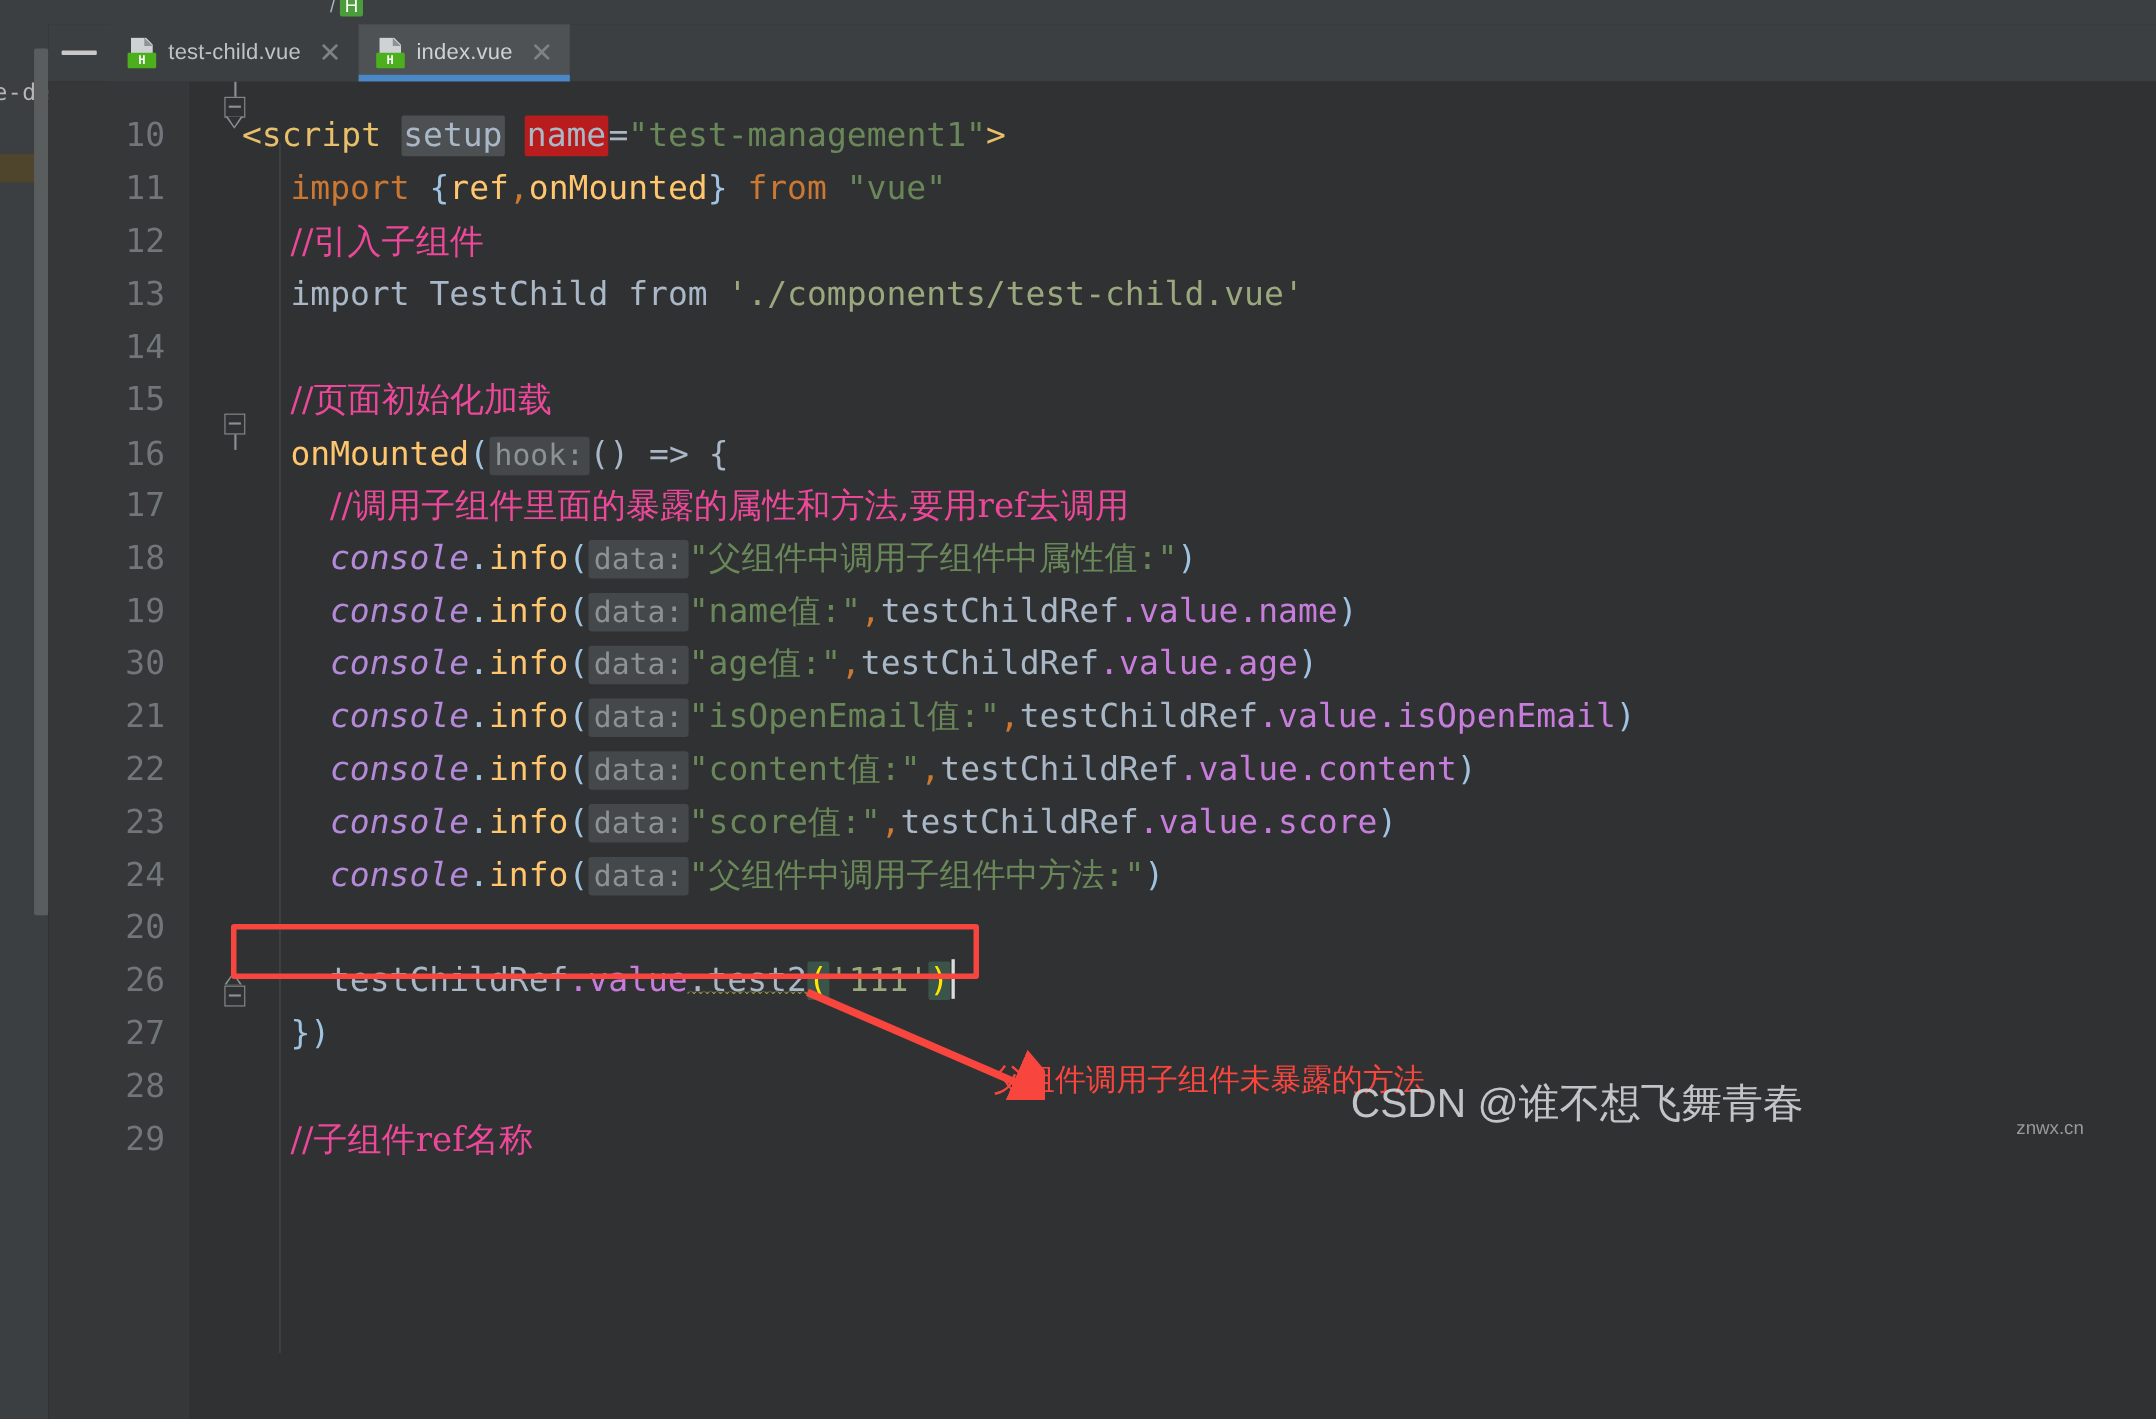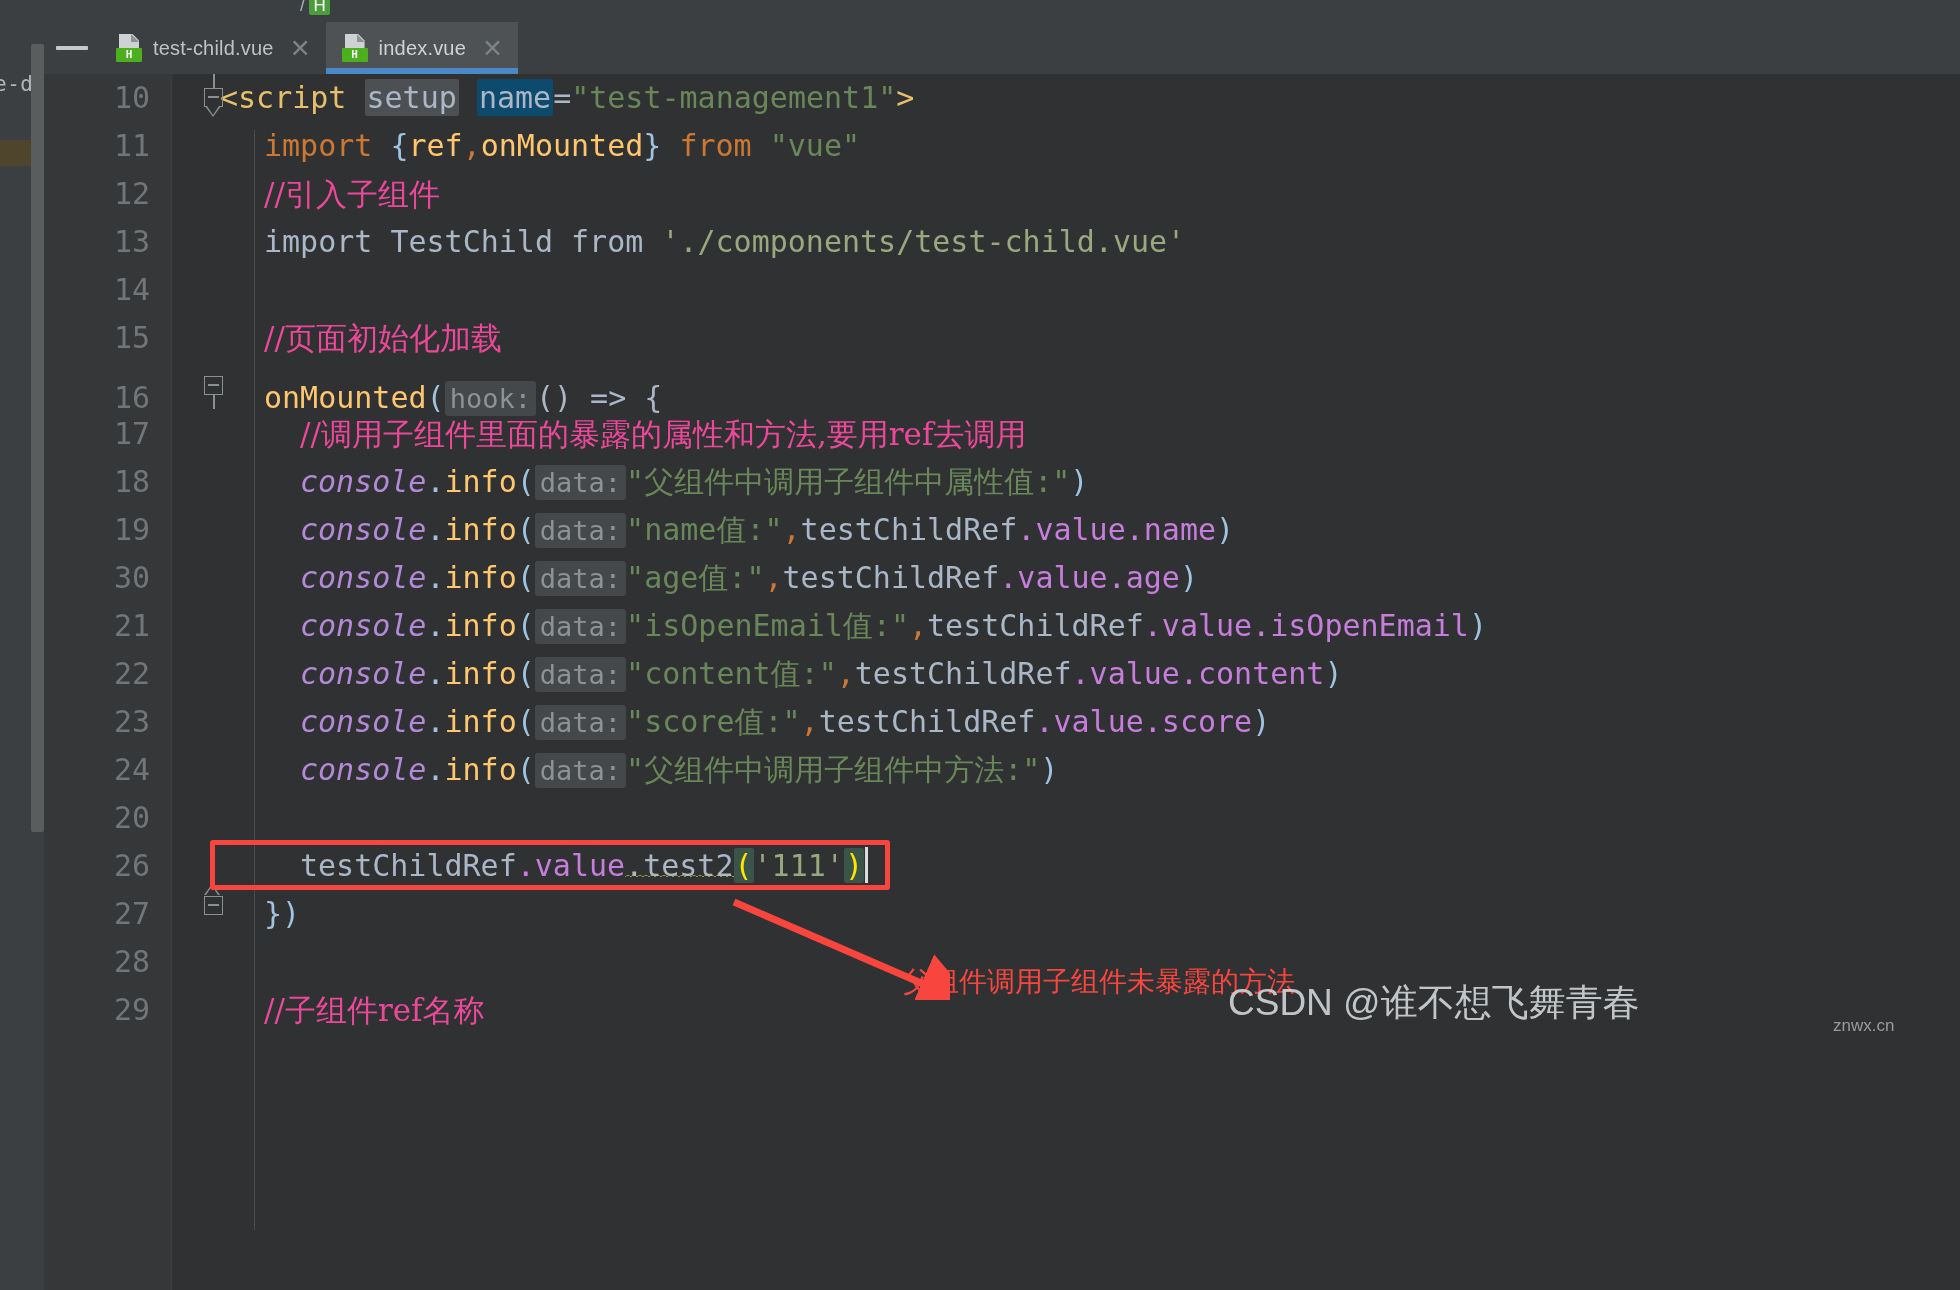--- a/index.html
+++ b/index.html
@@ -115,20 +115,21 @@
     position:absolute;left:210px;top:56px;width:1px;height:1100px;
     background:#4a4d4f;
   }
 
   .code-area{
     position:absolute;left:0;top:0;width:1916px;height:1216px;
   }
   .row{
     position:absolute;left:0;width:1916px;height:48px;
     display:block;
+    margin-top:26px;
   }
   .lnum{
     position:absolute;left:0;width:106px;text-align:right;
     font-size:30px;color:#707679;line-height:48px;
     font-family:"DejaVu Sans Mono","Liberation Mono",monospace;
   }
   .ltext{
     position:absolute;left:176px;line-height:48px;
     font-size:30px;white-space:pre;
     font-family:"DejaVu Sans Mono","Liberation Mono",monospace;
@@ -151,21 +152,21 @@
   .c-arrow    {color:#a9b7c6;}
   .c-brace    {color:#a9b7c6;}
 
   
   .hint{
     background:#45484a;color:#8d9295;border-radius:3px;
     padding:2px 5px;font-size:27px;
     font-family:"DejaVu Sans Mono","Liberation Mono",monospace;
   }
   
-  .hl-olive{background:#0c4a6e;border-radius:2px;padding:1px 2px;}
+  .hl-olive{background:#b91c1c;border-radius:2px;padding:1px 2px;}
   .hl-grey{background:#4d5052;border-radius:2px;padding:1px 2px;}
 
   
   .fold-marker{
     position:absolute;width:22px;height:22px;
   }
   .fold-marker .box{
     position:absolute;left:0;top:0;width:19px;height:19px;
     border:1.6px solid #8a8f91;box-sizing:border-box;
   }
@@ -332,21 +333,21 @@
 
     <div class="row" style="top:192px">
       <span class="lnum">14</span>
     </div>
 
     <div class="row" style="top:240px">
       <span class="lnum">15</span>
       <span class="ltext c-comment" style="left:220px;font-size:31px">//页面初始化加载</span>
     </div>
 
-    <div class="row" style="top:300px">
+    <div class="row" style="top:290px">
       <span class="lnum">16</span>
       <span class="ltext" style="left:220px"><span class="c-func">onMounted</span><span class="c-paren-b">(</span><span class="hint">hook:</span><span class="c-plain">()</span><span class="c-plain"> </span><span class="c-arrow">=&gt;</span><span class="c-plain"> </span><span class="c-brace">{</span></span>
     </div>
 
     <div class="row" style="top:336px">
       <span class="lnum">17</span>
       <span class="ltext c-comment" style="left:256px;font-size:31px">//调用子组件里面的暴露的属性和方法,要用ref去调用</span>
     </div>
 
     <div class="row" style="top:384px">

